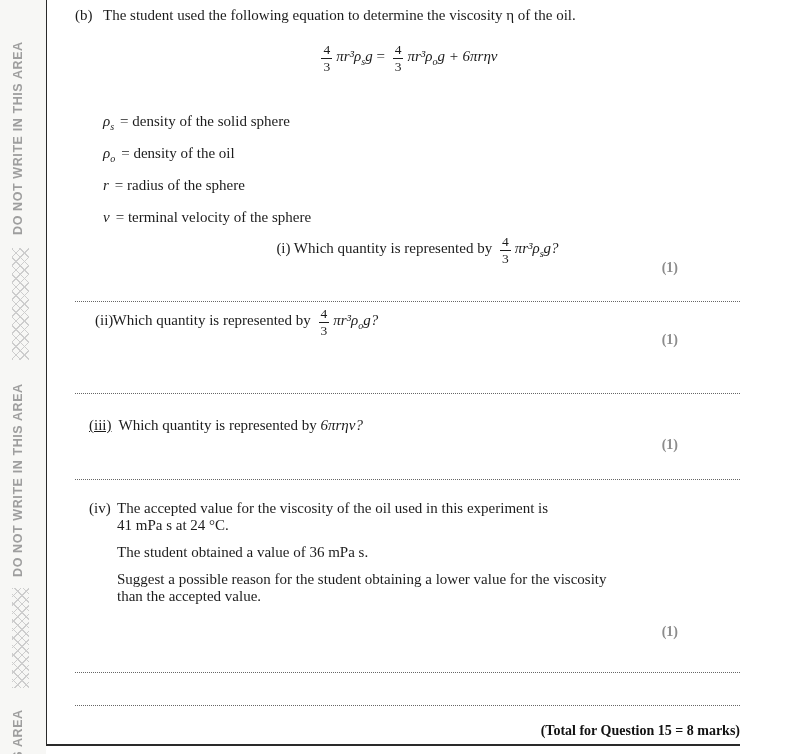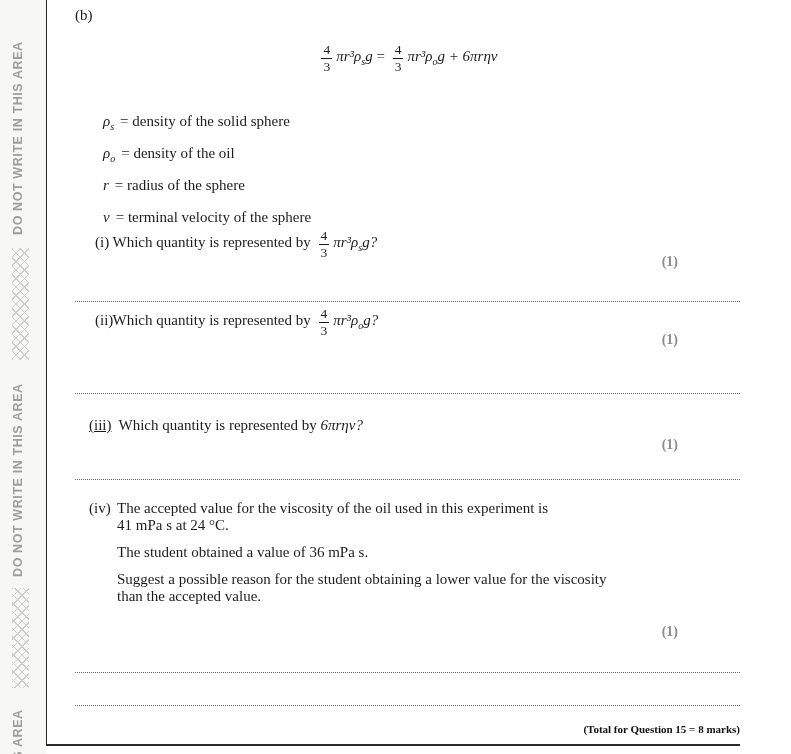--- a/index.html
+++ b/index.html
@@ -78,41 +78,42 @@
 
   .dotline {
     position:absolute; left:0; width:100%;
     border-bottom:1.5px dotted #666; height:0;
   }
 
   .q4-body { display:inline-block; width:590px; vertical-align:top; }
   .q4-para { margin:0 0 0 0; }
 
   .total-line {
-    position:absolute; right:0; font-weight:bold; font-size:11px;
+    position:absolute; right:0; font-weight:bold; font-size:14px;
     color:#111;
   }
 </style>
 </head>
 <body>
 
 <div class="sidebar">
   <div class="vert-text" style="top:30px; height:205px;">DO NOT WRITE IN THIS AREA</div>
   <div class="hatch" style="top:248px; height:112px;"></div>
   <div class="vert-text" style="top:372px; height:205px;">DO NOT WRITE IN THIS AREA</div>
   <div class="hatch" style="top:588px; height:100px;"></div>
   <div class="vert-text" style="top:698px; height:205px;">DO NOT WRITE IN THIS AREA</div>
 </div>
 <div class="vline"></div>
 <div class="bottom-rule"></div>
 
 <div class="content">
 
   <div class="row part-row" style="top:7px;">
     <span class="part-label">(b)</span>
+    <span>The student used the following equation to determine the viscosity η of the oil.</span>
   </div>
 
   <div class="row equation" style="top:42px;">
     <span class="frac">
         <span class="num">4</span>
         <span class="den">3</span>
       </span><span class="it">πr³ρ</span><sub>s</sub><span class="it">g</span>
     <span>=</span>
     <span class="frac">
         <span class="num">4</span>
@@ -128,21 +129,21 @@
   <div class="row def-row" style="top:113px;">
     <span class="it">ρ</span><sub>s</sub><span class="def-rest">= density of the solid sphere</span>
   </div>
   <div class="row def-row" style="top:177px;">
     <span class="it">r</span><sub></sub><span class="def-rest">= radius of the sphere</span>
   </div>
   <div class="row def-row" style="top:209px;">
     <span class="it">v</span><sub></sub><span class="def-rest">= terminal velocity of the sphere</span>
   </div>
 
-  <div class="subq" style="top:228px;">
+  <div class="subq" style="top:234px;text-align:center;">
     <span class="q-label">(i)</span>
     <span>Which quantity is represented by</span>
     <span class="frac">
         <span class="num">4</span>
         <span class="den">3</span>
       </span><span class="it">πr³ρ</span><sub>s</sub><span class="it">g?</span>
     <div class="marks" style="top:26px;">(1)</div>
   </div>
   <div class="dotline" style="top:301px;"></div>
 

